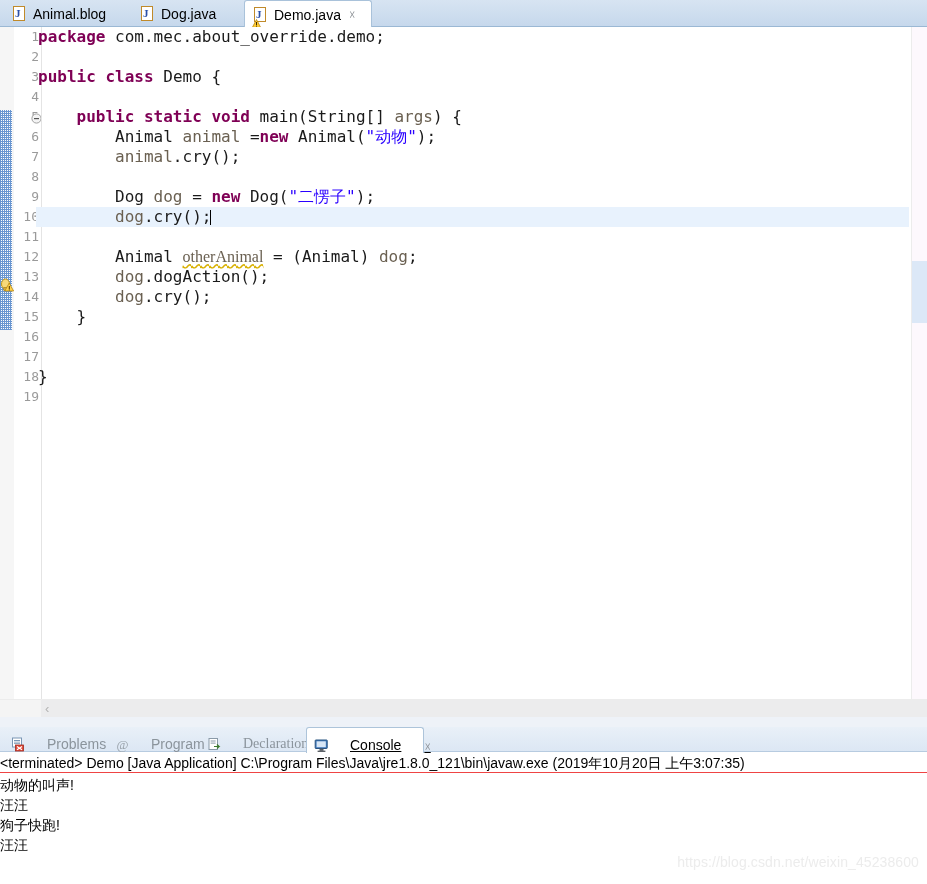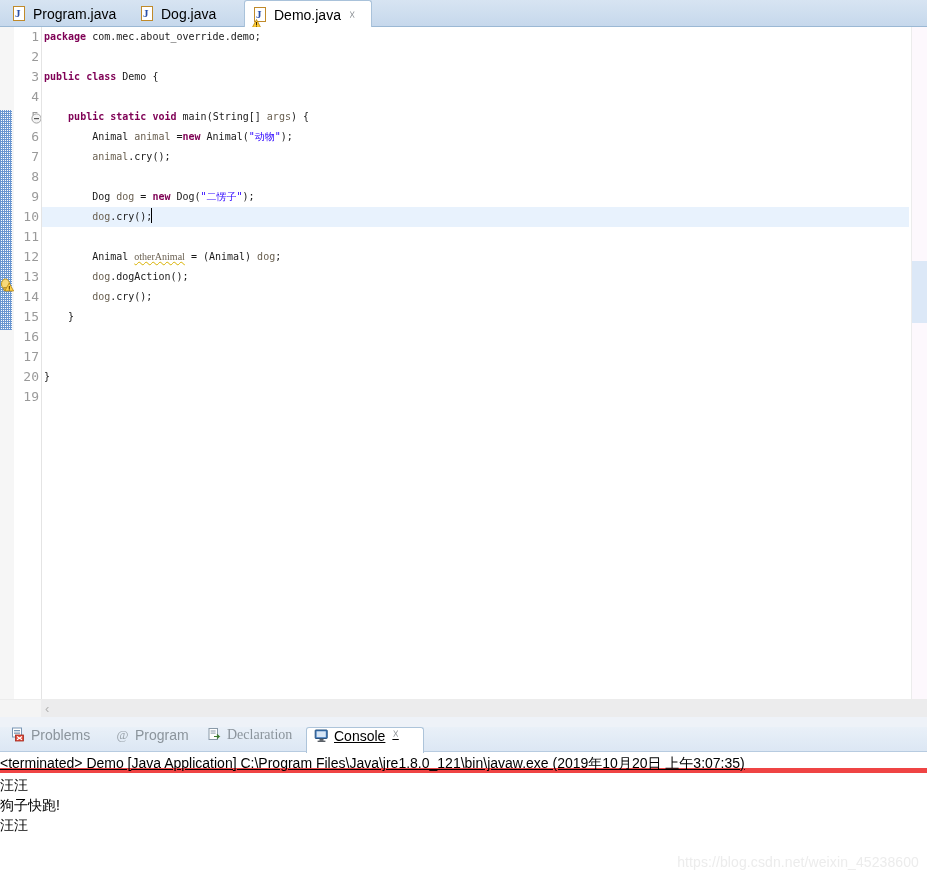--- a/index.html
+++ b/index.html
@@ -148,25 +148,25 @@
     width: 11px; height: 11px;
   }
   #gutter-sep {
     position: absolute;
     left: 41px; top: 0;
     width: 1px; height: 100%;
     background: #e4e4e4;
   }
   #code-area {
     position: absolute;
-    left: 42px; top: 0;
+    left: 36px; top: 0;
     right: 18px;
     height: 100%;
     font-family: "DejaVu Sans Mono", monospace;
-    font-size: 10px;
+    font-size: 16px;
     line-height: 20px;
     white-space: pre;
     color: #1a1a1a;
   }
   #code-area .cl {
     height: 20px;
     line-height: 20px;
     padding-left: 2px;
     box-sizing: border-box;
   }
@@ -251,27 +251,28 @@
     width: 927px; height: 25px;
     background: linear-gradient(#e9f0f8, #dce7f4);
     border-bottom: 1px solid #b7cbe0;
     box-sizing: border-box;
   }
   .vtab {
     position: absolute;
     top: 0;
     height: 25px;
     display: flex;
-    align-items: flex-start;
+    align-items: flex-end;
     padding: 0 7px;
     box-sizing: border-box;
     font-size: 14px;
     color: #8b949c;
     white-space: nowrap;
     cursor: default;
+    gap: 16px;
   }
   .vtab.active {
     background: #ffffff;
     color: #000000;
     border-top: 1px solid #adc4da;
     border-left: 1px solid #adc4da;
     border-right: 1px solid #adc4da;
     border-top-left-radius: 3px;
     border-top-right-radius: 3px;
     height: 26px;
@@ -285,23 +286,22 @@
   }
   #console-head {
     position: absolute;
     left: 0; top: 36px;
     width: 927px;
     height: 20px;
     font-size: 14px;
     line-height: 20px;
     color: #000000;
     white-space: pre;
-    border-bottom: 5px solid #ef4444;
-    box-sizing: border-box;
-    text-decoration: underline;
+    border-bottom: 1px solid #ef4444;
+    box-sizing: border-box;
   }
   #console-out {
     position: absolute;
     left: 0; top: 58px;
     width: 927px;
     font-size: 14px;
     line-height: 20px;
     color: #000000;
     white-space: pre;
   }
@@ -320,21 +320,21 @@
 </style>
 </head>
 <body>
 
 <div id="editor-tabbar">
     <div class="etab" style="left: 4px; width: 120px;">
       <span class="jicon">
         <span class="page"></span>
         <span class="jlet">J</span>
       </span>
-      <span class="tlabel">Program.java</span>
+      <span class="tlabel">Animal.blog</span>
     </div>
     <div class="etab" style="left: 132px; width: 100px;">
       <span class="jicon">
         <span class="page"></span>
         <span class="jlet">J</span>
       </span>
       <span class="tlabel">Dog.java</span>
     </div>
     <div class="etab active" style="left: 244px; width: 128px;">
       <span class="jicon">
@@ -377,21 +377,21 @@
       <div class="ln">8</div>
       <div class="ln">9</div>
       <div class="ln">10</div>
       <div class="ln">11</div>
       <div class="ln">12</div>
       <div class="ln">13</div>
       <div class="ln">14</div>
       <div class="ln">15</div>
       <div class="ln">16</div>
       <div class="ln">17</div>
-      <div class="ln">20</div>
+      <div class="ln">18</div>
       <div class="ln">19</div>
     </div>
   <div id="fold-col">
       <div class="foldmark" style="top: 85px;"><svg width="11" height="11" viewBox="0 0 11 11">
           <circle cx="5.5" cy="5.5" r="4.6" fill="#f4f4f4" stroke="#a0a0a0" stroke-width="1"></circle>
           <rect x="3" y="5" width="5" height="1.2" fill="#555"></rect>
         </svg></div>
     </div>
   <div id="gutter-sep"></div>
 
@@ -442,16 +442,16 @@
             <rect x="5.5" y="10.7" width="4" height="2.2" fill="#5a5f66"></rect>
             <rect x="3.6" y="12.6" width="7.8" height="1.4" fill="#5a5f66"></rect>
           </svg></span>
         <span class="vlabel">Console</span>
         <span class="vclose">☓</span>
       </div>
     </div>
 
   <div id="console-head">&lt;terminated&gt; Demo [Java Application] C:\Program Files\Java\jre1.8.0_121\bin\javaw.exe (2019年10月20日 上午3:07:35)</div>
 
-  <div id="console-out"><div class="oline">汪汪</div><div class="oline">狗子快跑!</div><div class="oline">汪汪</div></div>
+  <div id="console-out"><div class="oline">动物的叫声!</div><div class="oline">汪汪</div><div class="oline">狗子快跑!</div><div class="oline">汪汪</div></div>
 </div>
 
 <div id="watermark">https://blog.csdn.net/weixin_45238600</div>
 
 </body></html>

